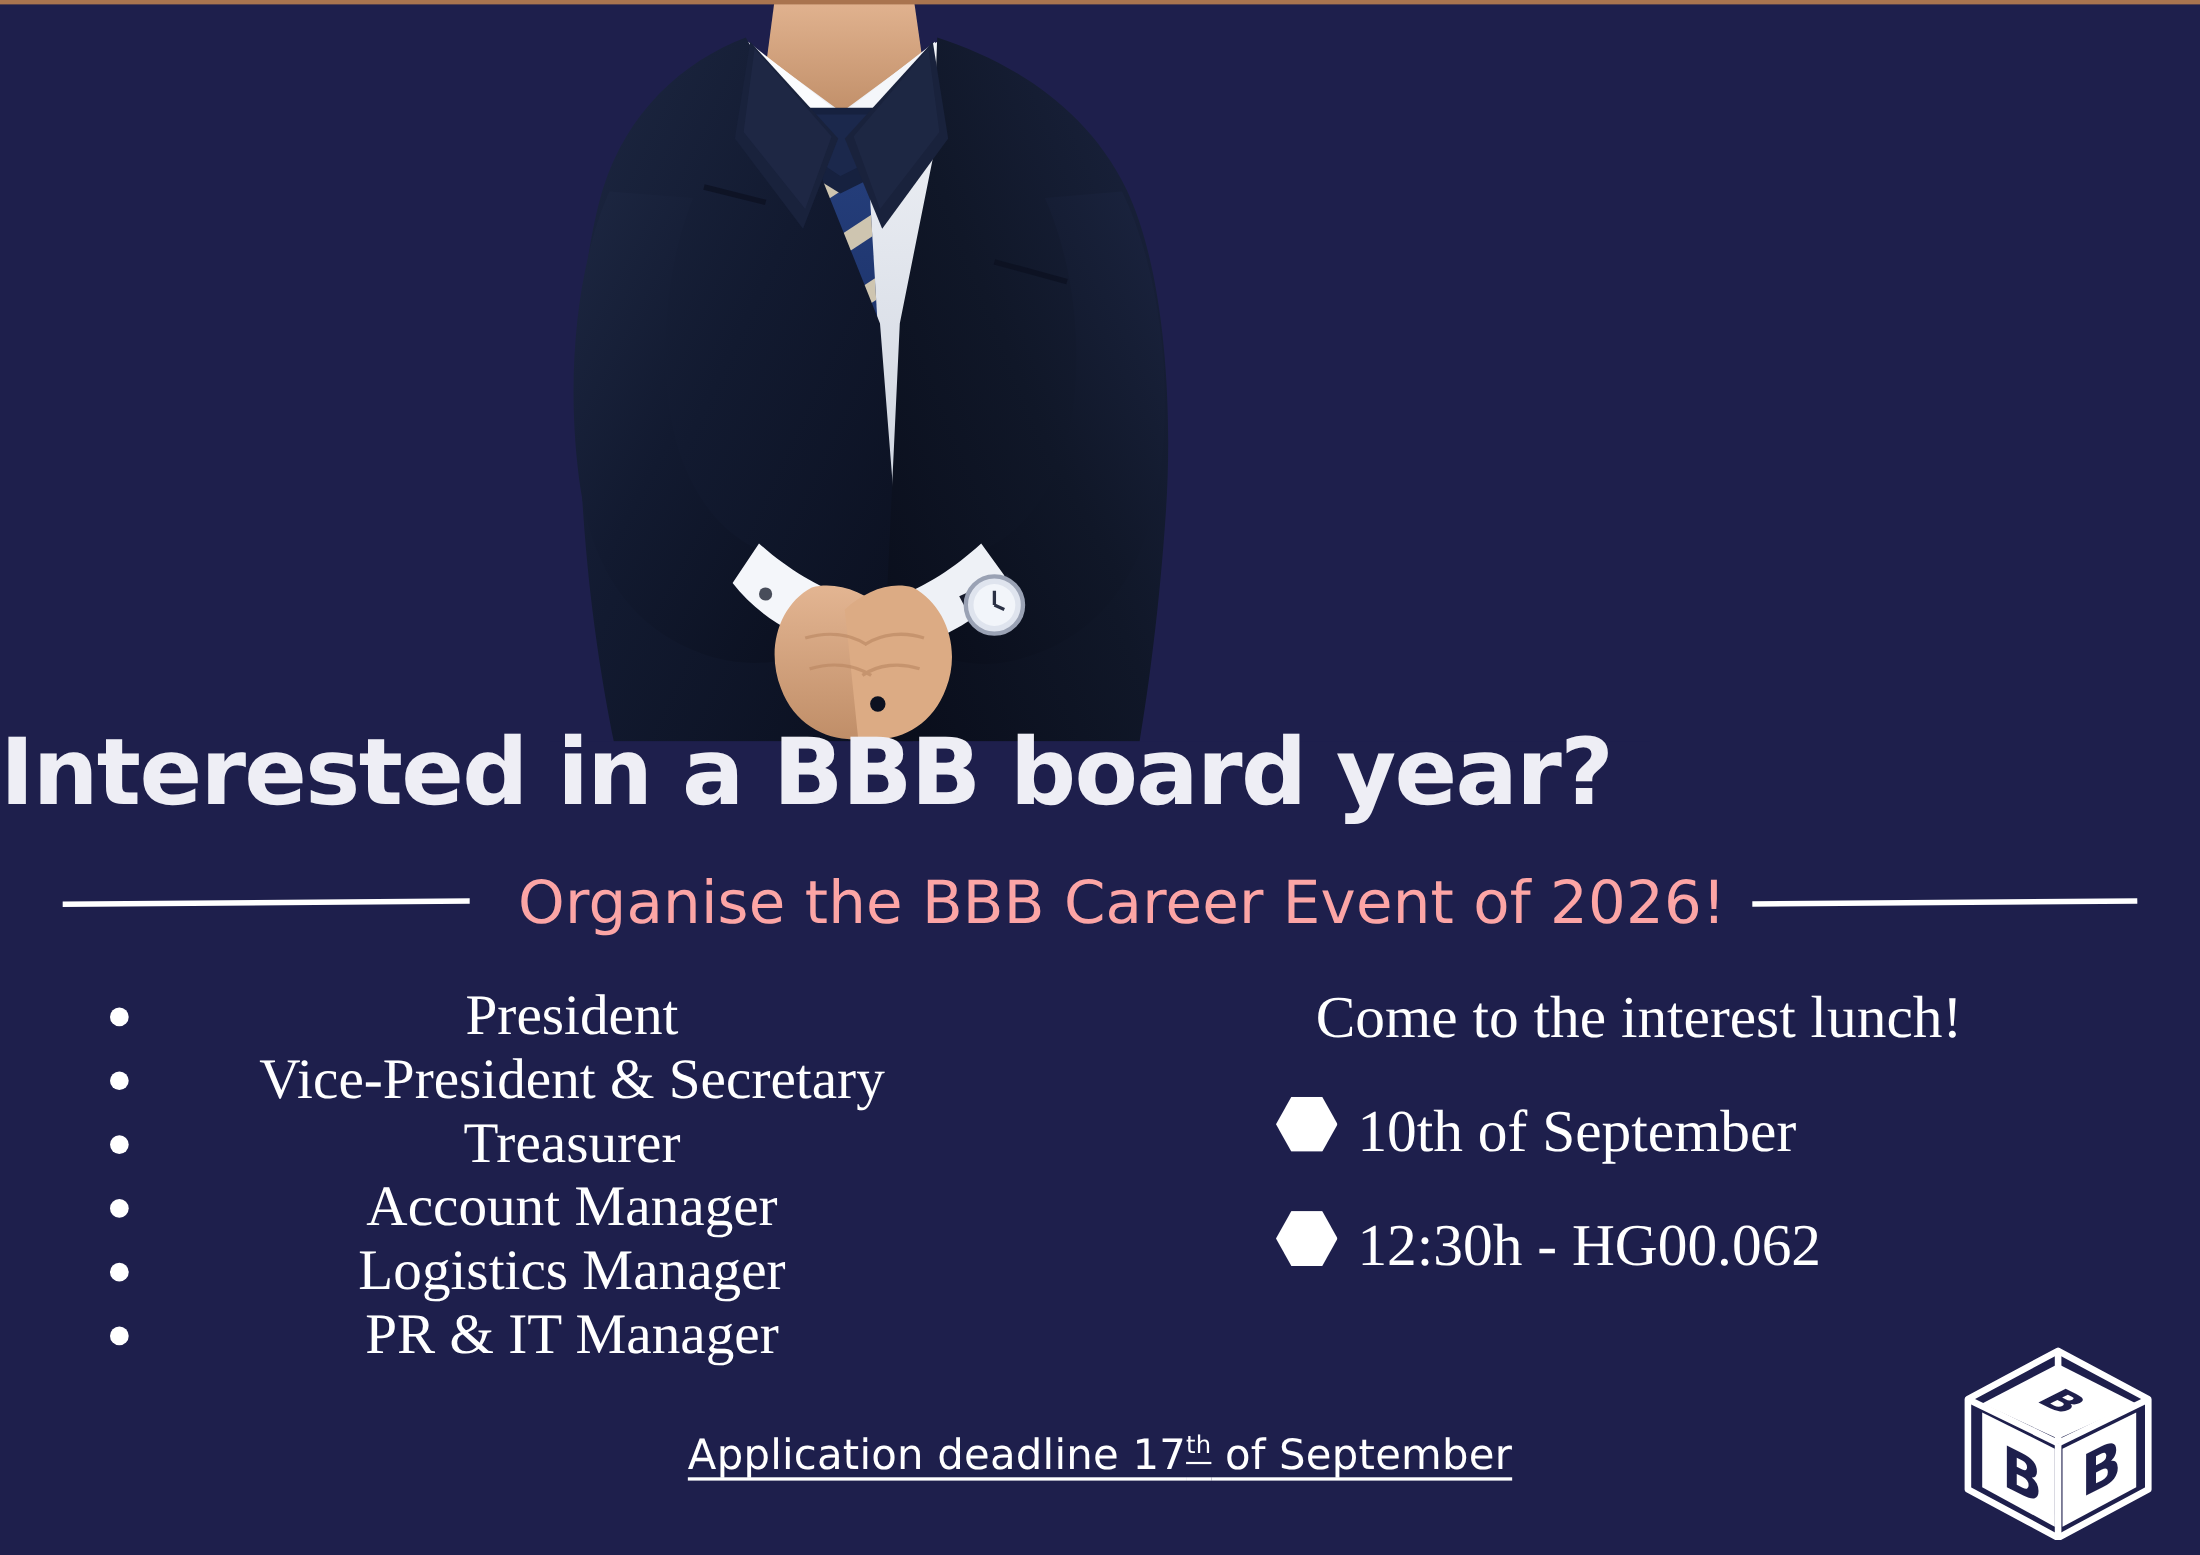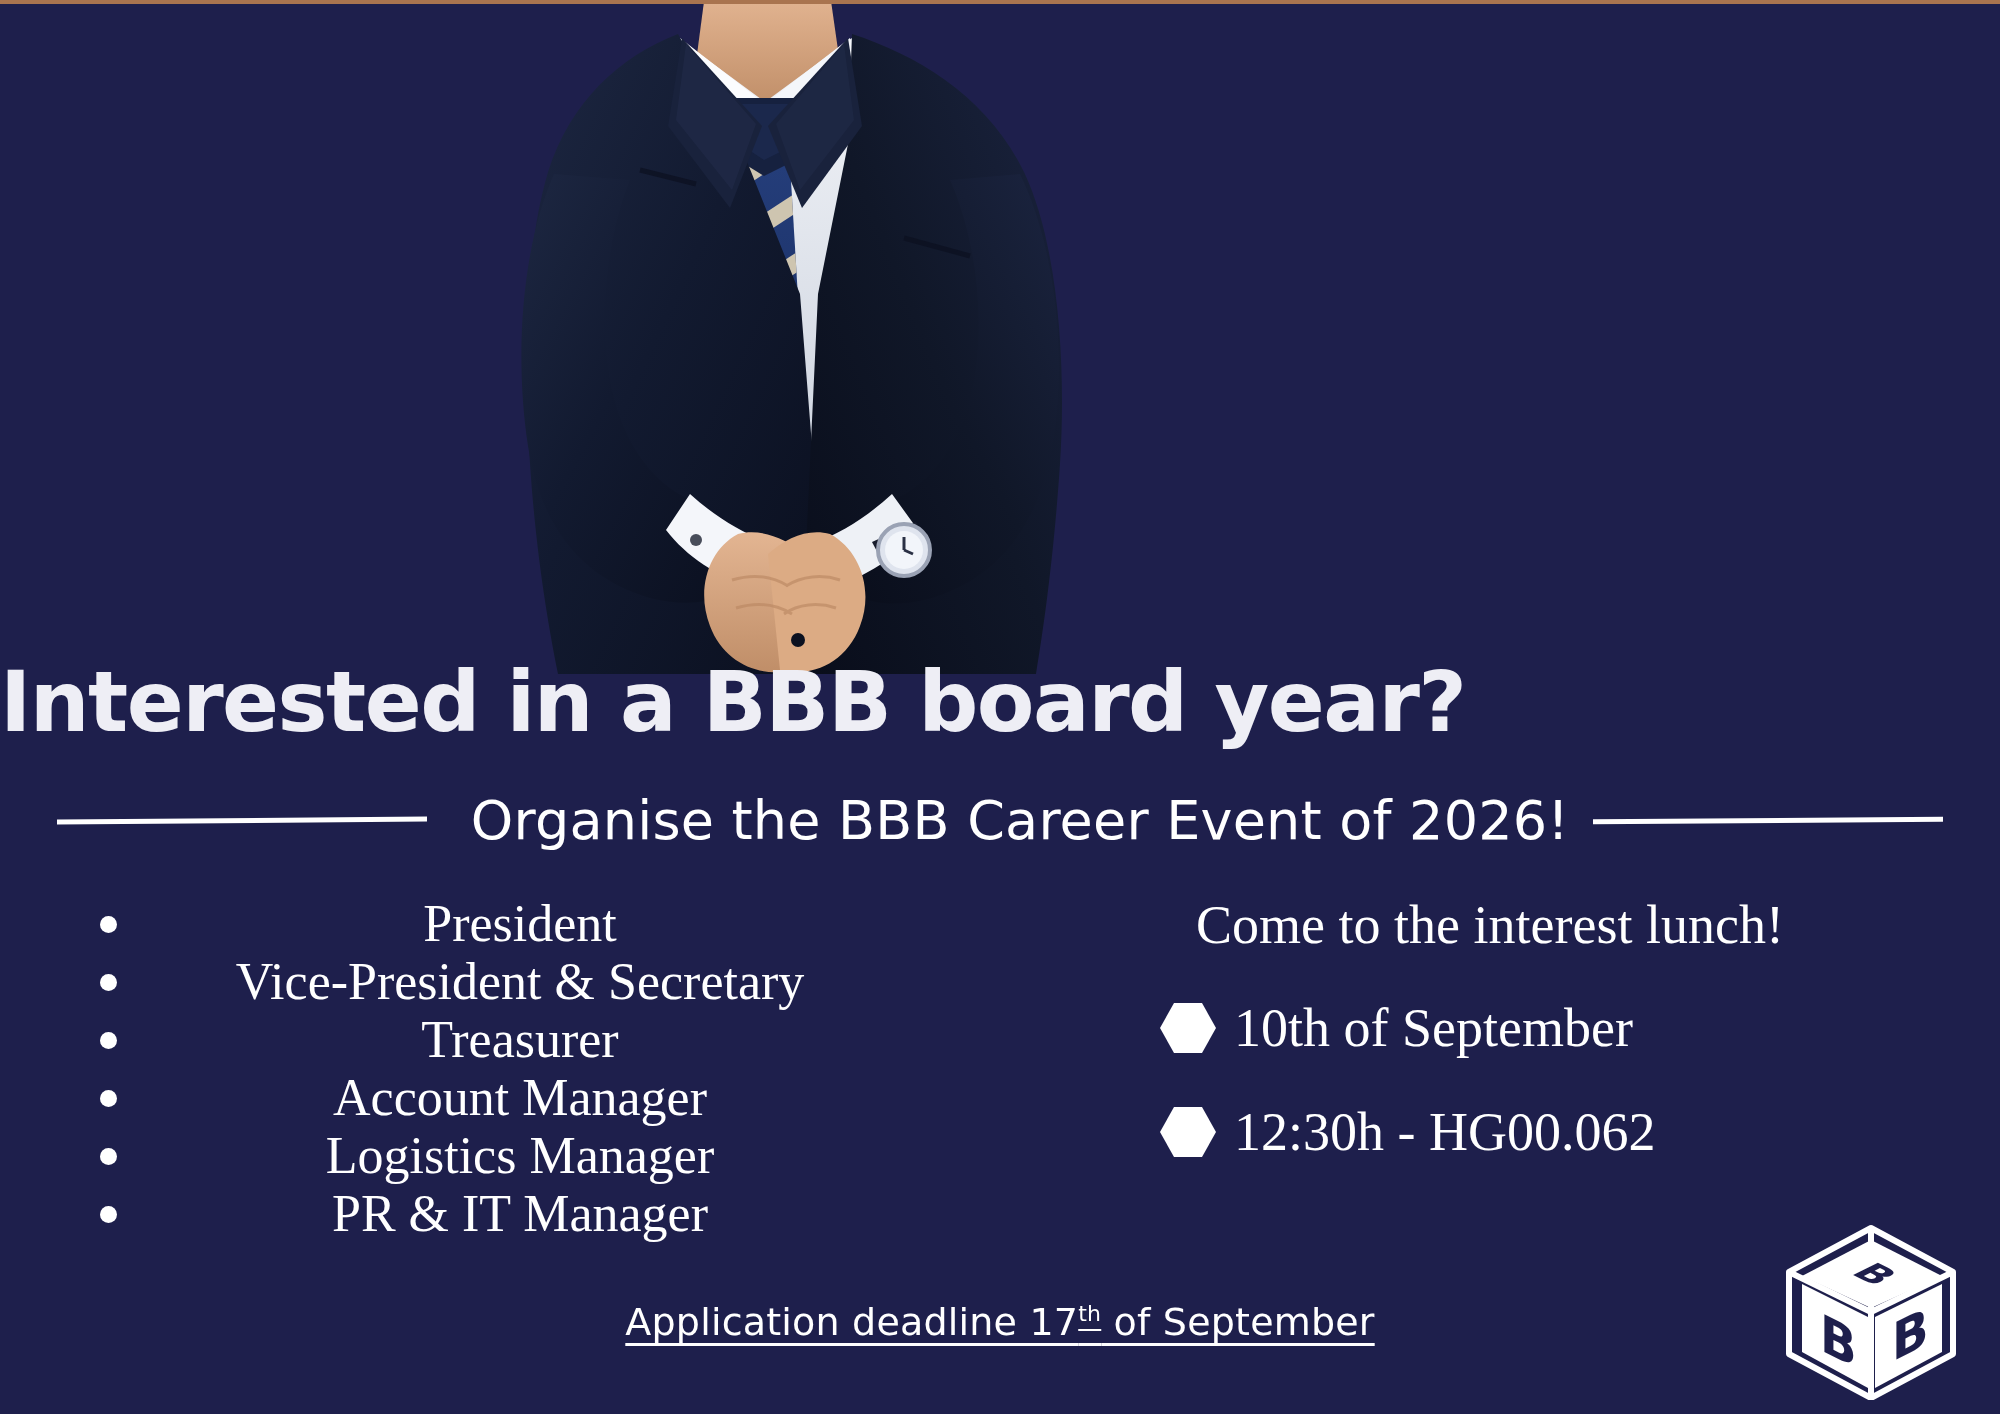--- a/index.html
+++ b/index.html
@@ -66,21 +66,21 @@
     height:5px;
     background:#ffffff;
     flex:0 0 auto;
   }
   .rule-left  { width:370px; margin-right:24px; transform:rotate(-0.45deg); }
   .rule-right { width:350px; margin-left:24px;  transform:rotate(-0.45deg); }
   .subtitle {
     font-family:"DejaVu Sans", sans-serif;
     font-weight:normal;
     font-size:54px;
-    color:#ffffff;
+    color:#fca5a5;
     letter-spacing:0.2px;
     white-space:nowrap;
     margin-left:20px;
   }
 
   
   .cols {
     position:absolute;
     left:0; top:895px;
     width:2000px; height:400px;
@@ -123,21 +123,20 @@
   .lunch-title {
     font-family:"Liberation Serif", serif;
     font-size:54px;
     color:#ffffff;
     text-align:center;
     white-space:nowrap;
     line-height:60px;
   }
   .lunch-row {
     display:flex;
-    align-items:center;
     justify-content:flex-start;
     padding-left:110px;
     margin-top:42px;
     white-space:nowrap;
   }
   .hex {
     flex:0 0 auto;
     width:56px; height:50px;
     background:#ffffff;
     margin-right:18px;

